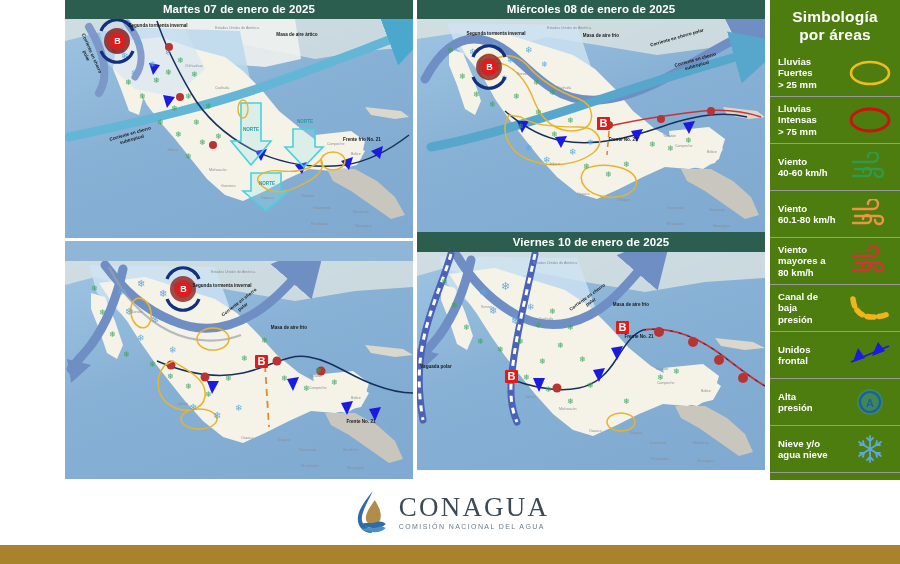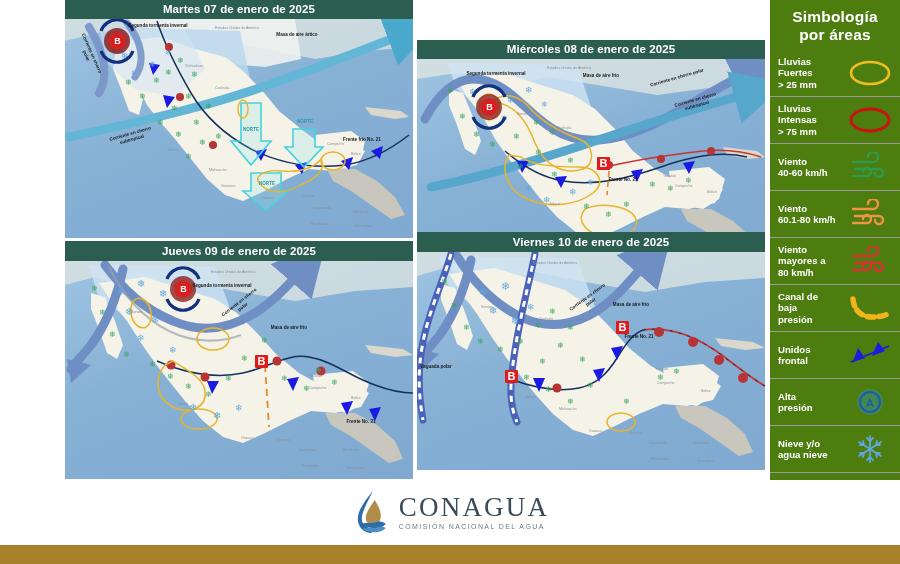--- a/index.html
+++ b/index.html
@@ -5,21 +5,21 @@
   html,body{margin:0;padding:0;}
   body{
     width:900px;height:564px;background:#ffffff;overflow:hidden;
     font-family:"Liberation Sans", sans-serif;position:relative;
   }
   
   #root{position:absolute;inset:0;}
   .maps-area{position:absolute;left:65px;top:0;width:632px;height:480px;background:#ffffff;}
   .panel{position:absolute;width:348px;height:238px;overflow:hidden;background:#8fb6d6;}
   .panel.p1{left:0;top:0;}
-  .panel.p2{left:352px;top:0;margin-top:40px;}
+  .panel.p2{left:352px;top:0;}
   .panel.p3{left:0;top:241px;}
   .panel.p4{left:352px;top:232px;text-decoration:underline;}
   .panel-title{
     position:absolute;left:0;top:0;width:100%;height:19px;line-height:19px;
     background:#2c5e4f;color:#ffffff;font-size:11.5px;font-weight:bold;
     text-align:center;letter-spacing:.1px;z-index:40;
   }
   .panel.p3 .panel-title,.panel.p4 .panel-title{height:20px;line-height:20px;}
   .map{position:absolute;left:0;top:19px;width:100%;height:219px;overflow:hidden;}
   .panel.p3 .map,.panel.p4 .map{top:20px;height:218px;}
@@ -290,21 +290,20 @@
         <div class="mlabel rot-a" style="left:248px;top:38px;width:62px;">Corriente en
 chorro subtropical</div>
         <div class="mlabel" style="left:188px;top:118px;width:36px;">Frente
 No. 21</div>
         <div class="bmark" style="left:67px;top:43px;">B</div>
         <div class="bmark" style="left:180px;top:98px;width:13px;height:13px;font-size:11px;line-height:13px;">B</div>
       </div>
     </div>
 
     <div class="panel p3">
-      <div class="panel-title">Jueves 09 de enero de 2025</div>
       <div class="map">
         <div class="sea2"></div>
         <svg class="mapsvg" viewBox="0 0 348 218" preserveAspectRatio="none">
           <defs>
             <marker id="ah3a" markerWidth="6" markerHeight="6" refX="1" refY="3" orient="auto">
               <path d="M0,0 L6,3 L0,6 z" fill="#6f8fc4"></path>
             </marker>
           </defs>
           <path d="M0,0 L348,0 L348,26 L290,30 L230,40 L170,30 L120,20 L80,32 L30,16 L0,24 Z" fill="#dfe6e2" opacity="0.76"></path>
           <path d="M24,4 L150,6 L168,56 L142,88 L100,82 L62,58 L32,32 Z" fill="#cfe4f2" opacity=".8"></path>

